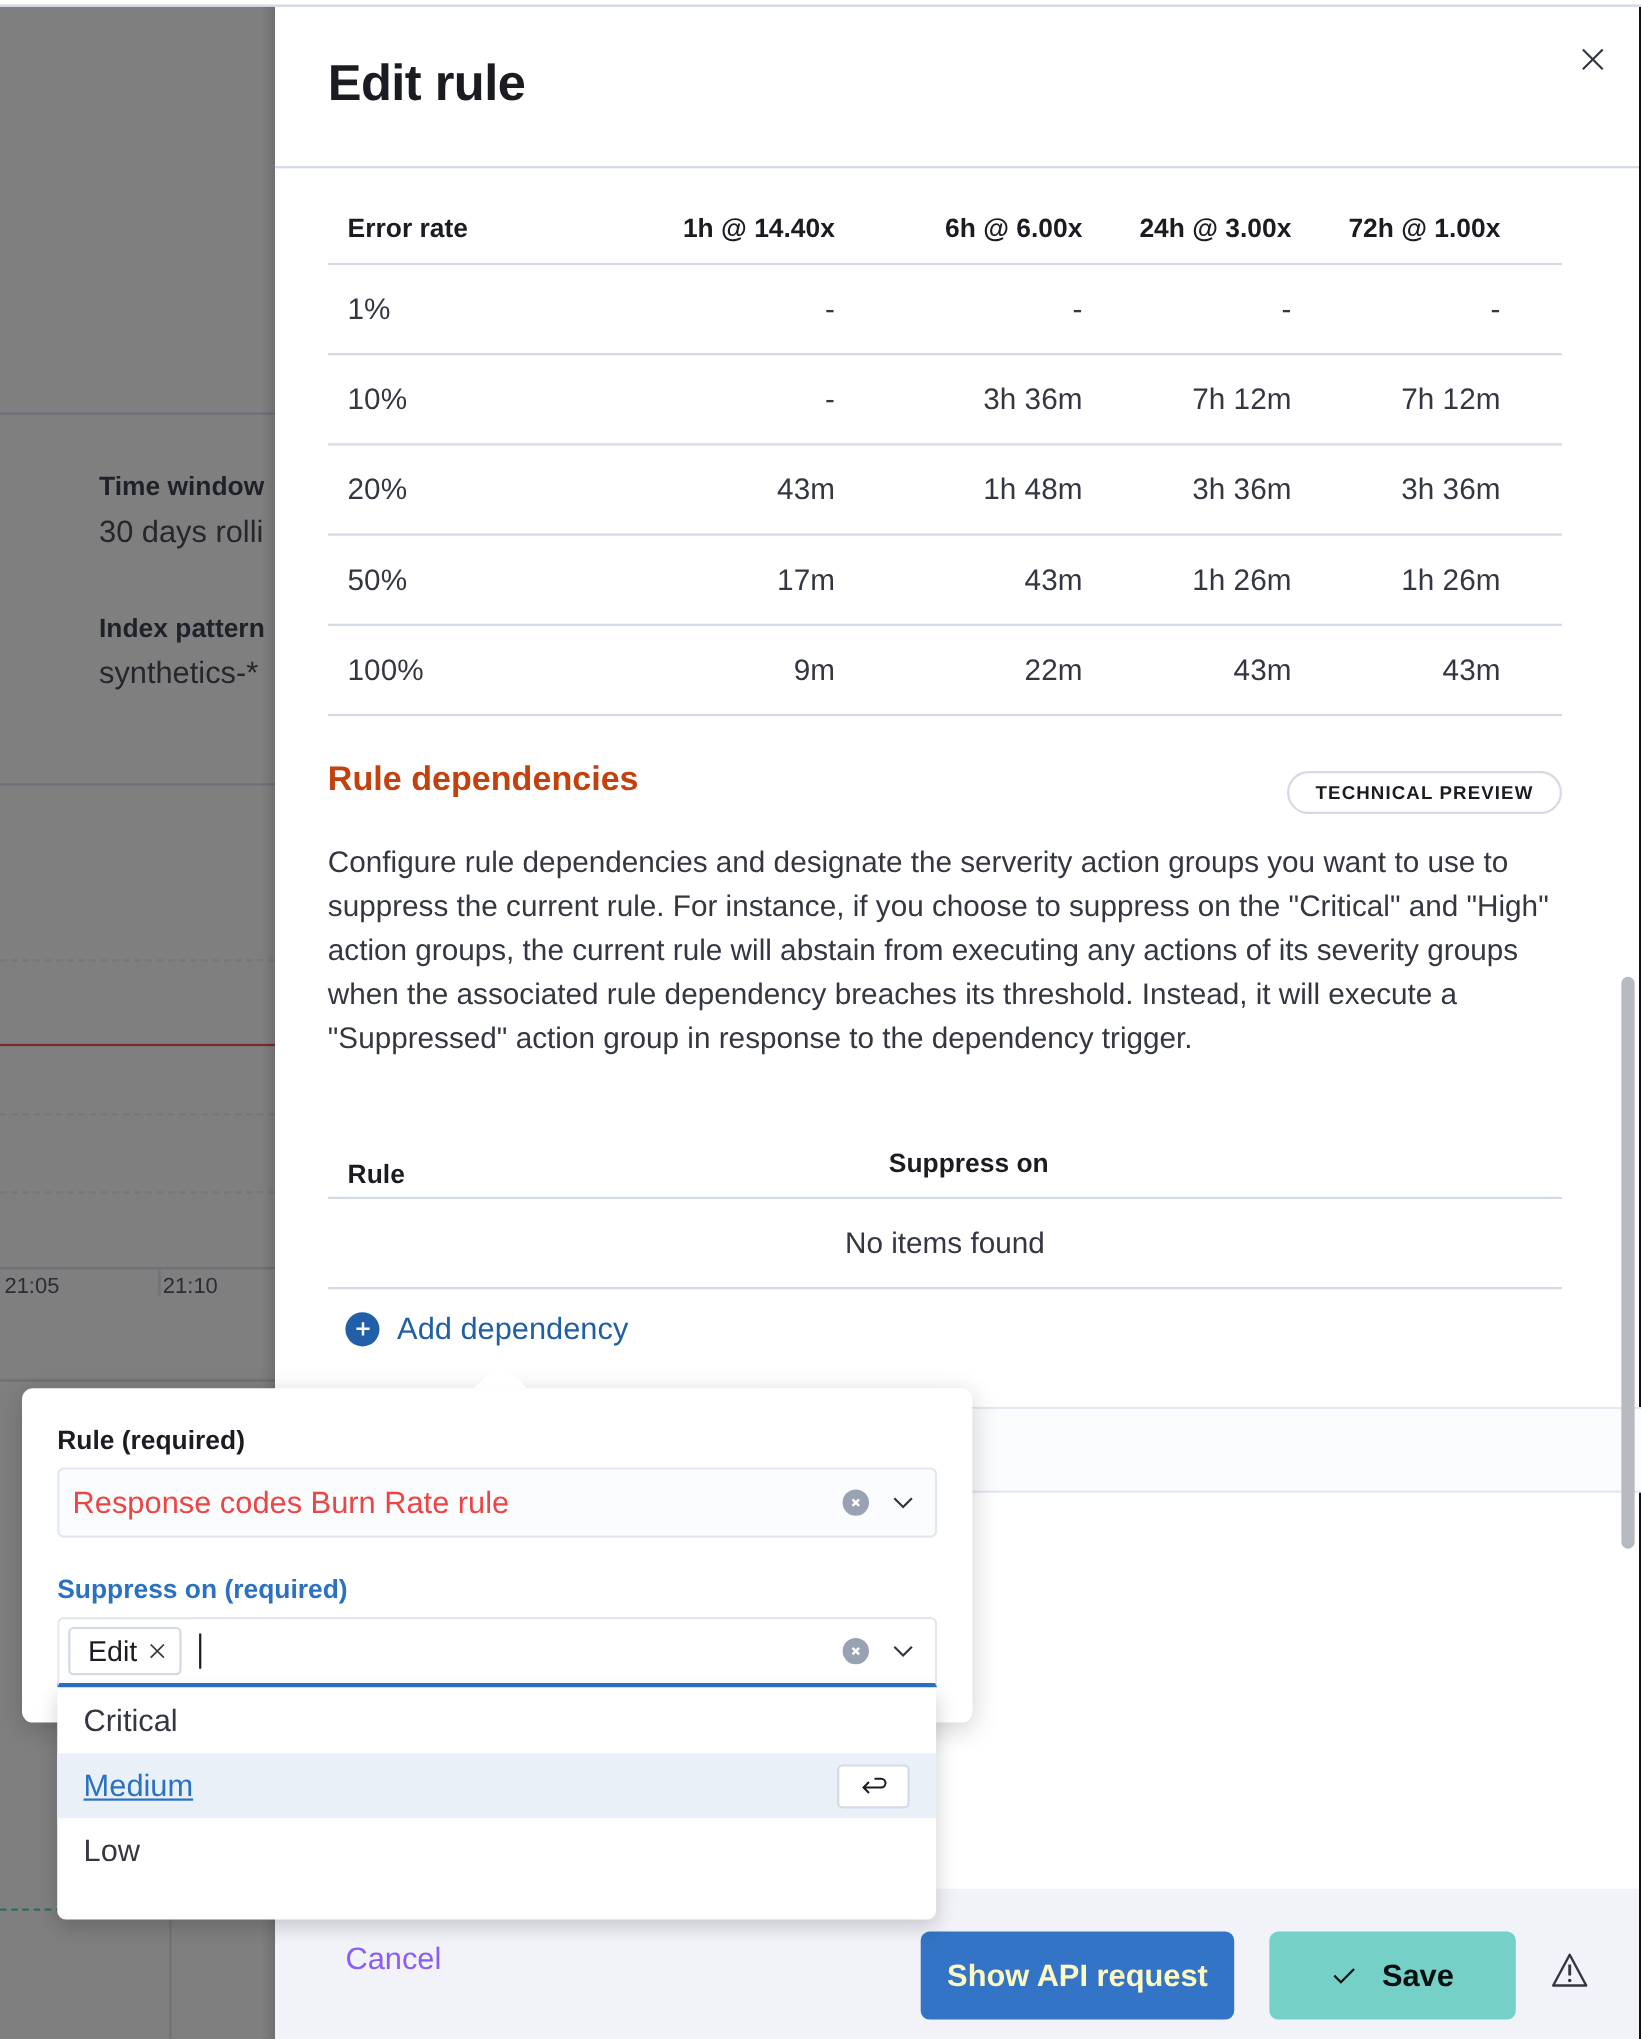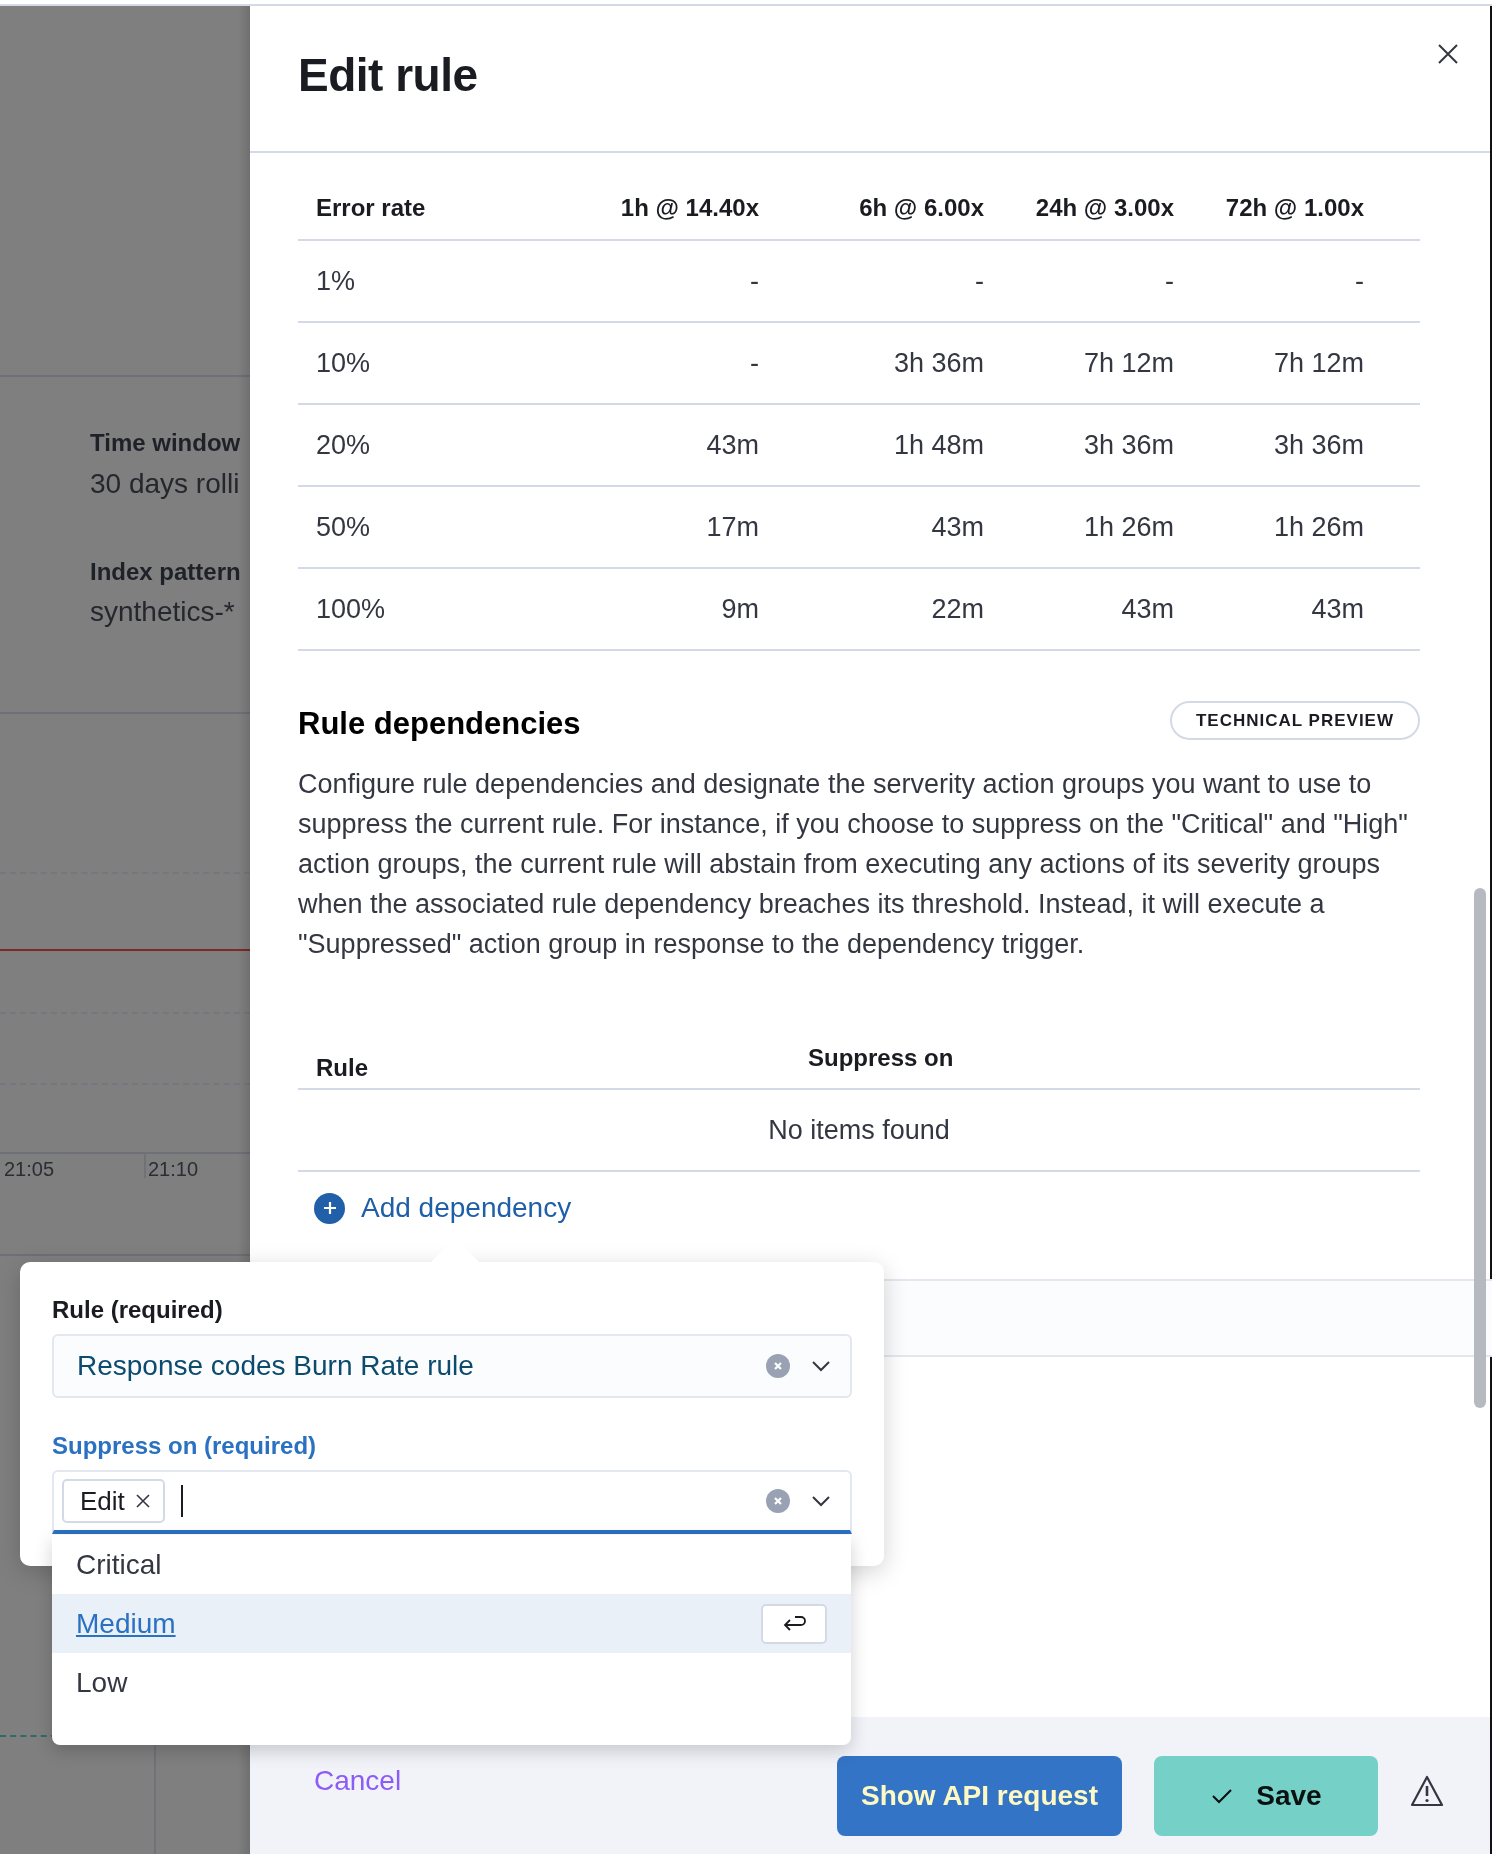--- a/index.html
+++ b/index.html
@@ -26,21 +26,21 @@
 
   .burn-table { position: absolute; left: 48px; top: 171px; width: 1122px; }
   .burn-table .row { position: relative; display: flex; align-items: center; border-bottom: 2px solid #d3dae6; }
   .burn-table .row.head { height: 64px; }
   .burn-table .row.body { height: 82px; }
   .burn-table .cell { font-size: 27px; color: #343741; }
   .burn-table .head .cell { font-size: 24px; font-weight: bold; color: #1a1c21; }
   .burn-table .c0 { width: 262px; padding-left: 18px; text-align: left; }
   .burn-table .cN { width: 215px; padding-right: 16px; text-align: right; }
 
-  .section-title { position: absolute; left: 48px; top: 700px; font-size: 31px; font-weight: bold; color: #000000; }
+  .section-title { position: absolute; left: 48px; top: 684px; font-size: 31px; font-weight: bold; color: #c2410c; }
   .badge { position: absolute; left: 920px; top: 695px; width: 250px; height: 39px; border: 2px solid #d3dae6; border-radius: 20px; display: flex; align-items: center; justify-content: center; font-size: 17px; font-weight: bold; letter-spacing: 1px; color: #1a1c21; }
   .desc { position: absolute; left: 48px; top: 758px; width: 1130px; font-size: 27px; line-height: 40px; color: #343741; }
 
   .dep-table { position: absolute; left: 48px; top: 1022px; width: 1122px; }
   .dep-table .head { height: 62px; display: flex; align-items: center; border-bottom: 2px solid #d3dae6; }
   .dep-table .head .h { font-size: 24px; font-weight: bold; color: #1a1c21; }
   .dep-table .head .h1 { width: 510px; padding-left: 18px; margin-top: 19px; }
   .dep-table .empty { height: 82px; display: flex; align-items: center; justify-content: center; border-bottom: 2px solid #d3dae6; font-size: 27px; color: #343741; }
 
   .add-dep { position: absolute; left: 64px; top: 1186px; display: flex; align-items: center; gap: 16px; cursor: pointer; }
@@ -57,21 +57,21 @@
   .save-btn { position: absolute; left: 904px; top: 39px; width: 224px; height: 80px; background: #75d0c7; border-radius: 8px; color: #0b1010; font-size: 28px; font-weight: bold; display: flex; align-items: center; justify-content: center; gap: 22px; cursor: pointer; }
   .warn { position: absolute; left: 1160px; top: 58px; }
 
   
   .popover { position: absolute; left: 20px; top: 1262px; width: 864px; height: 304px; background: #fff; border-radius: 10px; box-shadow: 0 6px 24px rgba(0,0,0,0.18); z-index: 10; }
   .pop-arrow { position: absolute; left: 411px; top: -24px; width: 0; height: 0; border-left: 24px solid transparent; border-right: 24px solid transparent; border-bottom: 24px solid #fff; }
   .field-label { position: absolute; left: 32px; font-size: 24px; font-weight: bold; color: #1a1c21; }
   .field-label.active { color: #2b71c2; }
   .combo { position: absolute; left: 32px; width: 800px; height: 64px; border: 2px solid #e3e7ef; border-radius: 6px; background: #fbfcfd; display: flex; align-items: center; }
   .combo.focused { background: #fff; border-bottom: 4px solid #2b71c2; border-radius: 6px 6px 0 0; }
-  .combo .text { margin-left: 23px; font-size: 28px; color: #0c4a6e; }
+  .combo .text { margin-left: 12px; font-size: 28px; color: #ef4444; }
   .combo .clear { position: absolute; right: 60px; top: 50%; margin-top: -12px; width: 24px; height: 24px; border-radius: 50%; background: #98a2b3; display: flex; align-items: center; justify-content: center; cursor: pointer; }
   .combo .chev { position: absolute; right: 18px; top: 50%; margin-top: -10px; cursor: pointer; }
   .pill { margin-left: 8px; height: 44px; padding: 0 12px 0 16px; border: 2px solid #d3dae6; border-radius: 5px; display: flex; align-items: center; gap: 10px; font-size: 26px; color: #1a1c21; background: #fff; }
   .caret { margin-left: 16px; width: 2px; height: 32px; background: #1a1c21; }
 
   .dropdown { position: absolute; left: 52px; top: 1535px; width: 799px; height: 210px; background: #fff; border-radius: 0 0 8px 8px; box-shadow: 0 6px 18px rgba(0,0,0,0.18); z-index: 11; overflow: hidden; }
   .dropdown .opt { height: 59px; display: flex; align-items: center; padding-left: 24px; font-size: 28px; color: #343741; position: relative; cursor: pointer; }
   .dropdown .opt.hl { background: #e9f0f8; color: #2b71c2; text-decoration: underline; }
   .dropdown .enter { position: absolute; right: 24px; top: 10px; width: 66px; height: 40px; border: 2px solid #d3dae6; border-radius: 5px; background: #fff; display: flex; align-items: center; justify-content: center; }
 </style>

